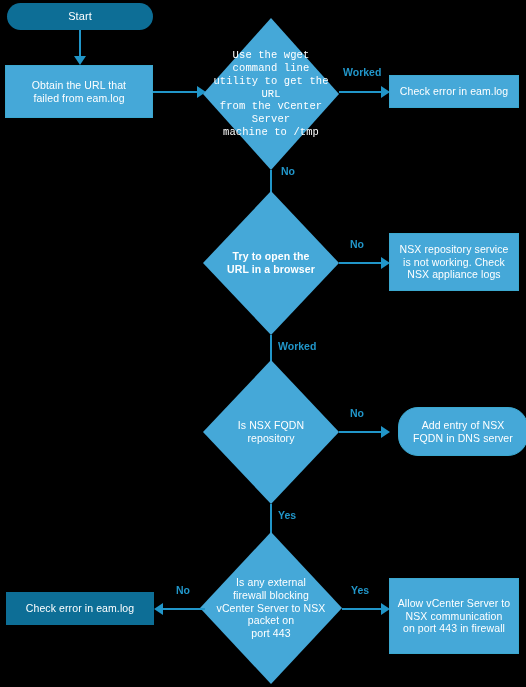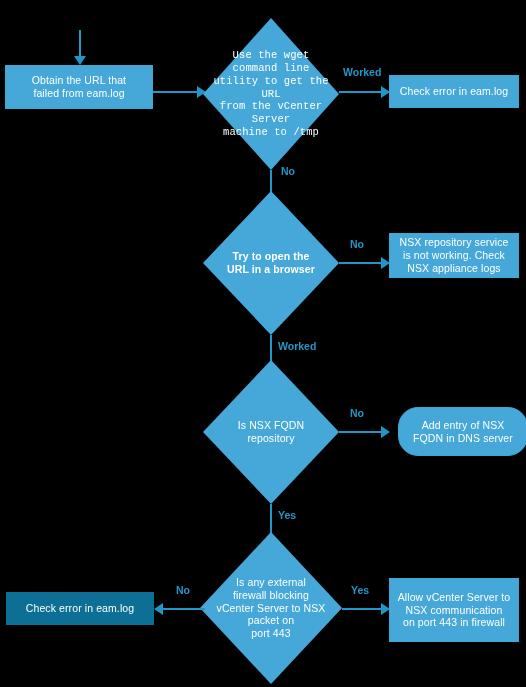--- a/index.html
+++ b/index.html
@@ -107,25 +107,28 @@
     font-size: 10.5px;
     font-weight: bold;
     white-space: nowrap;
   }
 </style>
 </head>
 <body>
 
 <div id="canvas">
 
+  <div class="node shape-stadium" style="left:7px; top:3px; width:146px; height:27px;">
+    <span class="txt">Start</span>
+  </div>
 
   <div class="conn v" style="left:79px; top:30px; height:28px;"></div>
   <div class="arrowhead arrow-down" style="left:74px; top:56px;"></div>
 
-  <div class="node shape-rect" style="left:5px; top:65px; width:148px; height:44px;">
+  <div class="node shape-rect" style="left:5px; top:65px; width:148px; height:53px;">
     <span class="txt">Obtain the URL that
 failed from eam.log</span>
   </div>
 
   <div class="conn h" style="left:153px; top:91px; width:48px;"></div>
   <div class="arrowhead arrow-right" style="left:197px; top:86px;"></div>
 
   <div class="node shape-diamond" style="left:203px; top:18px; width:136px; height:152px;font-family:Liberation Mono, monospace;">
     <span class="dia-body"></span>
     <span class="txt">Use the wget
@@ -150,21 +153,21 @@
   <div class="node shape-diamond" style="left:203px; top:191px; width:136px; height:144px;font-weight:bold;">
     <span class="dia-body"></span>
     <span class="txt">Try to open the
 URL in a browser</span>
   </div>
 
   <div class="conn h" style="left:339px; top:262px; width:46px;"></div>
   <div class="arrowhead arrow-right" style="left:381px; top:257px;"></div>
   <div class="edge-label" style="left:350px; top:238px;">No</div>
 
-  <div class="node shape-rect" style="left:389px; top:233px; width:130px; height:45px;">
+  <div class="node shape-rect" style="left:389px; top:233px; width:130px; height:58px;">
     <span class="txt">NSX repository service
 is not working. Check
 NSX appliance logs</span>
   </div>
 
   <div class="conn v" style="left:270px; top:335px; height:42px;"></div>
   <div class="arrowhead arrow-down" style="left:265px; top:373px;"></div>
   <div class="edge-label" style="left:278px; top:340px;">Worked</div>
 
   <div class="node shape-diamond" style="left:203px; top:360px; width:136px; height:144px;">
@@ -192,21 +195,21 @@
 firewall blocking
 vCenter Server to NSX
 packet on
 port 443</span>
   </div>
 
   <div class="conn h" style="left:342px; top:608px; width:43px;"></div>
   <div class="arrowhead arrow-right" style="left:381px; top:603px;"></div>
   <div class="edge-label" style="left:351px; top:584px;">Yes</div>
 
-  <div class="node shape-rect" style="left:389px; top:578px; width:130px; height:64px;">
+  <div class="node shape-rect" style="left:389px; top:578px; width:130px; height:76px;">
     <span class="txt">Allow vCenter Server to
 NSX communication
 on port 443 in firewall</span>
   </div>
 
   <div class="conn h" style="left:163px; top:608px; width:42px;"></div>
   <div class="arrowhead arrow-left" style="left:154px; top:603px;"></div>
   <div class="edge-label" style="left:176px; top:584px;">No</div>
 
   <div class="node shape-rect-dark" style="left:6px; top:592px; width:148px; height:33px;">

